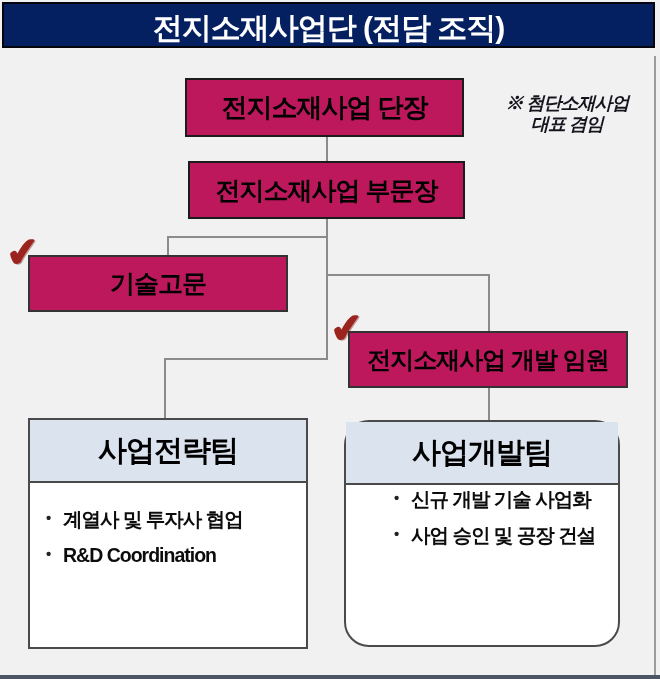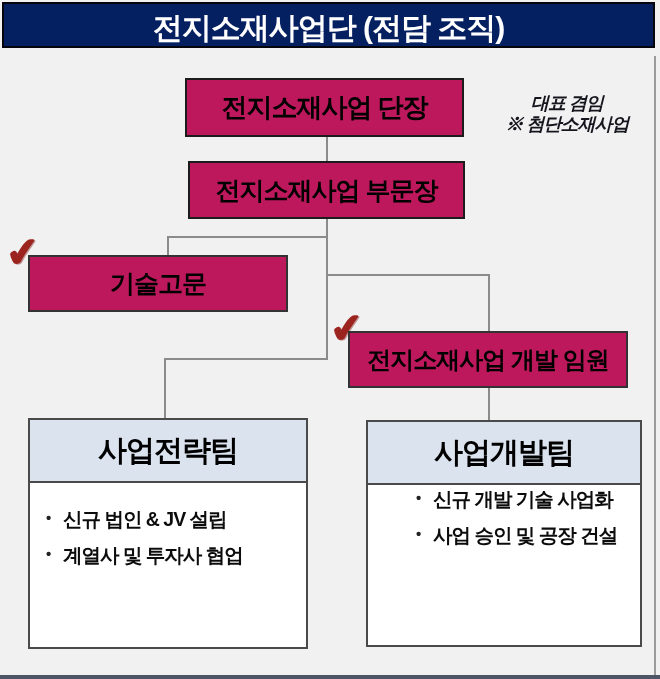--- a/index.html
+++ b/index.html
@@ -36,21 +36,21 @@
     position:absolute;color:var(--check-red);font-size:40px;font-weight:bold;
     transform:rotate(-6deg);line-height:1;text-shadow:1px 1px 0 rgba(120,20,20,.4);
   }
   .check-advisor{left:6px;top:232px;}
   .check-exec{left:330px;top:308px;}
   .cline{position:absolute;background:var(--line-gray);}
   .team-card{
     position:absolute;background:#fff;border:2px solid #4a4a4a;
   }
   .team-strategy{left:28px;top:418px;width:280px;height:231px;}
-  .team-dev{left:366px;top:420px;width:276px;height:227px;}
+  .team-dev{left:344px;top:420px;width:276px;height:227px;border-radius:25px;}
   .team-header{
     height:63px;background:var(--header-blue);border-bottom:2px solid #4a4a4a;
     display:flex;align-items:center;justify-content:center;
     font-size:29px;font-weight:bold;color:#000;letter-spacing:-1px;
   }
   .team-body{padding:24px 8px 0 14px;}
   .team-dev .team-body{padding-top:2px;margin-left:32px;}
   .bullet{
     position:relative;padding-left:19px;margin-bottom:11px;
     font-size:19.5px;font-weight:bold;color:#0c0c0c;line-height:1.3;letter-spacing:-1px;
@@ -74,37 +74,37 @@
   <div class="cline" style="left:167px;top:236px;width:2px;height:20px;"></div>
   <div class="cline" style="left:326px;top:274px;width:164px;height:2px;"></div>
   <div class="cline" style="left:488px;top:274px;width:2px;height:58px;"></div>
   <div class="cline" style="left:164px;top:358px;width:164px;height:2px;"></div>
   <div class="cline" style="left:164px;top:358px;width:2px;height:61px;"></div>
   <div class="cline" style="left:488px;top:388px;width:2px;height:33px;"></div>
 
   <div class="node node-head">전지소재사업 단장</div>
 
   <div class="head-note">
+    <div>※ 첨단소재사업</div>
     <div>대표 겸임</div>
-    <div>※ 첨단소재사업</div>
   </div>
 
   <div class="node node-division">전지소재사업 부문장</div>
 
   <span class="check check-advisor">✔</span>
   <div class="node node-advisor">기술고문</div>
 
   <span class="check check-exec">✔</span>
   <div class="node node-exec">전지소재사업 개발 임원</div>
 
   <div class="team-card team-strategy">
     <div class="team-header">사업전략팀</div>
     <div class="team-body">
-      <div class="bullet">신규 법인 &amp; JV 설립</div>
       <div class="bullet">계열사 및 투자사 협업</div>
+      <div class="bullet">R&amp;D Coordination</div>
     </div>
   </div>
 
   <div class="team-card team-dev">
     <div class="team-header">사업개발팀</div>
     <div class="team-body">
       <div class="bullet">신규 개발 기술 사업화</div>
       <div class="bullet">사업 승인 및 공장 건설</div>
     </div>
   </div>

